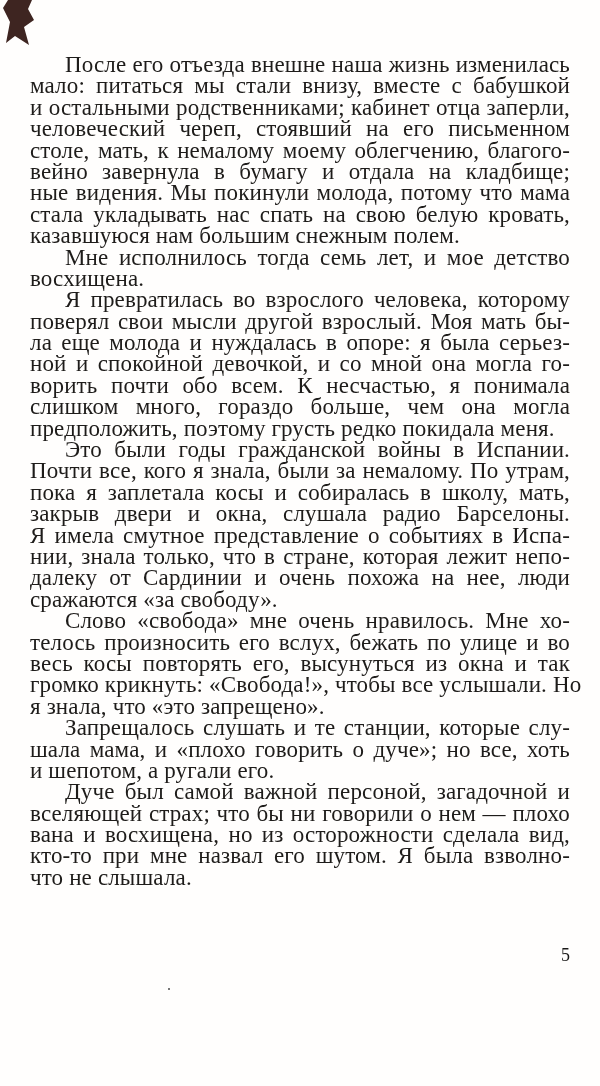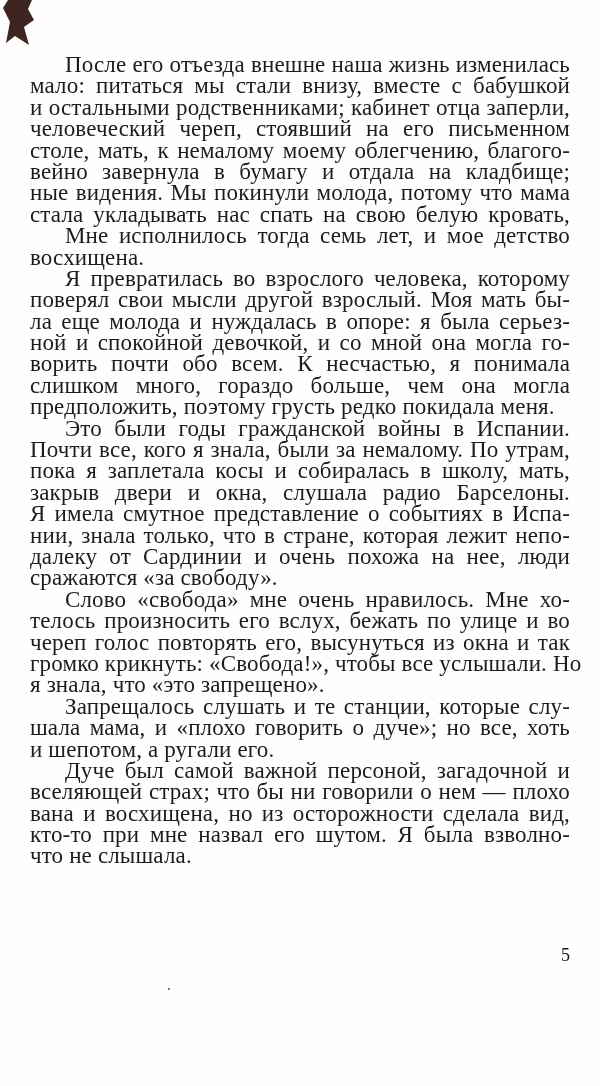--- a/index.html
+++ b/index.html
@@ -78,40 +78,41 @@
 
   <div class="text-block">
       <div class="line indent">После его отъезда внешне наша жизнь изменилась</div>
       <div class="line">мало: питаться мы стали внизу, вместе с бабушкой</div>
       <div class="line">и остальными родственниками; кабинет отца заперли,</div>
       <div class="line">человеческий череп, стоявший на его письменном</div>
       <div class="line">столе, мать, к немалому моему облегчению, благого-</div>
       <div class="line">вейно завернула в бумагу и отдала на кладбище;</div>
       <div class="line">ные видения. Мы покинули молода, потому что мама</div>
       <div class="line">стала укладывать нас спать на свою белую кровать,</div>
+      <div class="line last">казавшуюся нам большим снежным полем.</div>
       <div class="line indent">Мне исполнилось тогда семь лет, и мое детство</div>
       <div class="line last">восхищена.</div>
       <div class="line indent">Я превратилась во взрослого человека, которому</div>
       <div class="line">поверял свои мысли другой взрослый. Моя мать бы-</div>
       <div class="line">ла еще молода и нуждалась в опоре: я была серьез-</div>
       <div class="line">ной и спокойной девочкой, и со мной она могла го-</div>
       <div class="line">ворить почти обо всем. К несчастью, я понимала</div>
       <div class="line">слишком много, гораздо больше, чем она могла</div>
       <div class="line last">предположить, поэтому грусть редко покидала меня.</div>
       <div class="line indent">Это были годы гражданской войны в Испании.</div>
       <div class="line">Почти все, кого я знала, были за немалому. По утрам,</div>
       <div class="line">пока я заплетала косы и собиралась в школу, мать,</div>
       <div class="line">закрыв двери и окна, слушала радио Барселоны.</div>
       <div class="line">Я имела смутное представление о событиях в Испа-</div>
       <div class="line">нии, знала только, что в стране, которая лежит непо-</div>
       <div class="line">далеку от Сардинии и очень похожа на нее, люди</div>
       <div class="line last">сражаются «за свободу».</div>
       <div class="line indent">Слово «свобода» мне очень нравилось. Мне хо-</div>
       <div class="line">телось произносить его вслух, бежать по улице и во</div>
-      <div class="line">череп голос повторять его, высунуться из окна и так</div>
+      <div class="line">весь косы повторять его, высунуться из окна и так</div>
       <div class="line">громко крикнуть: «Свобода!», чтобы все услышали. Но</div>
       <div class="line last">я знала, что «это запрещено».</div>
       <div class="line indent">Запрещалось слушать и те станции, которые слу-</div>
       <div class="line">шала мама, и «плохо говорить о дуче»; но все, хоть</div>
       <div class="line last">и шепотом, а ругали его.</div>
       <div class="line indent">Дуче был самой важной персоной, загадочной и</div>
       <div class="line">вселяющей страх; что бы ни говорили о нем — плохо</div>
       <div class="line">вана и восхищена, но из осторожности сделала вид,</div>
       <div class="line">кто-то при мне назвал его шутом. Я была взволно-</div>
       <div class="line last">что не слышала.</div>

